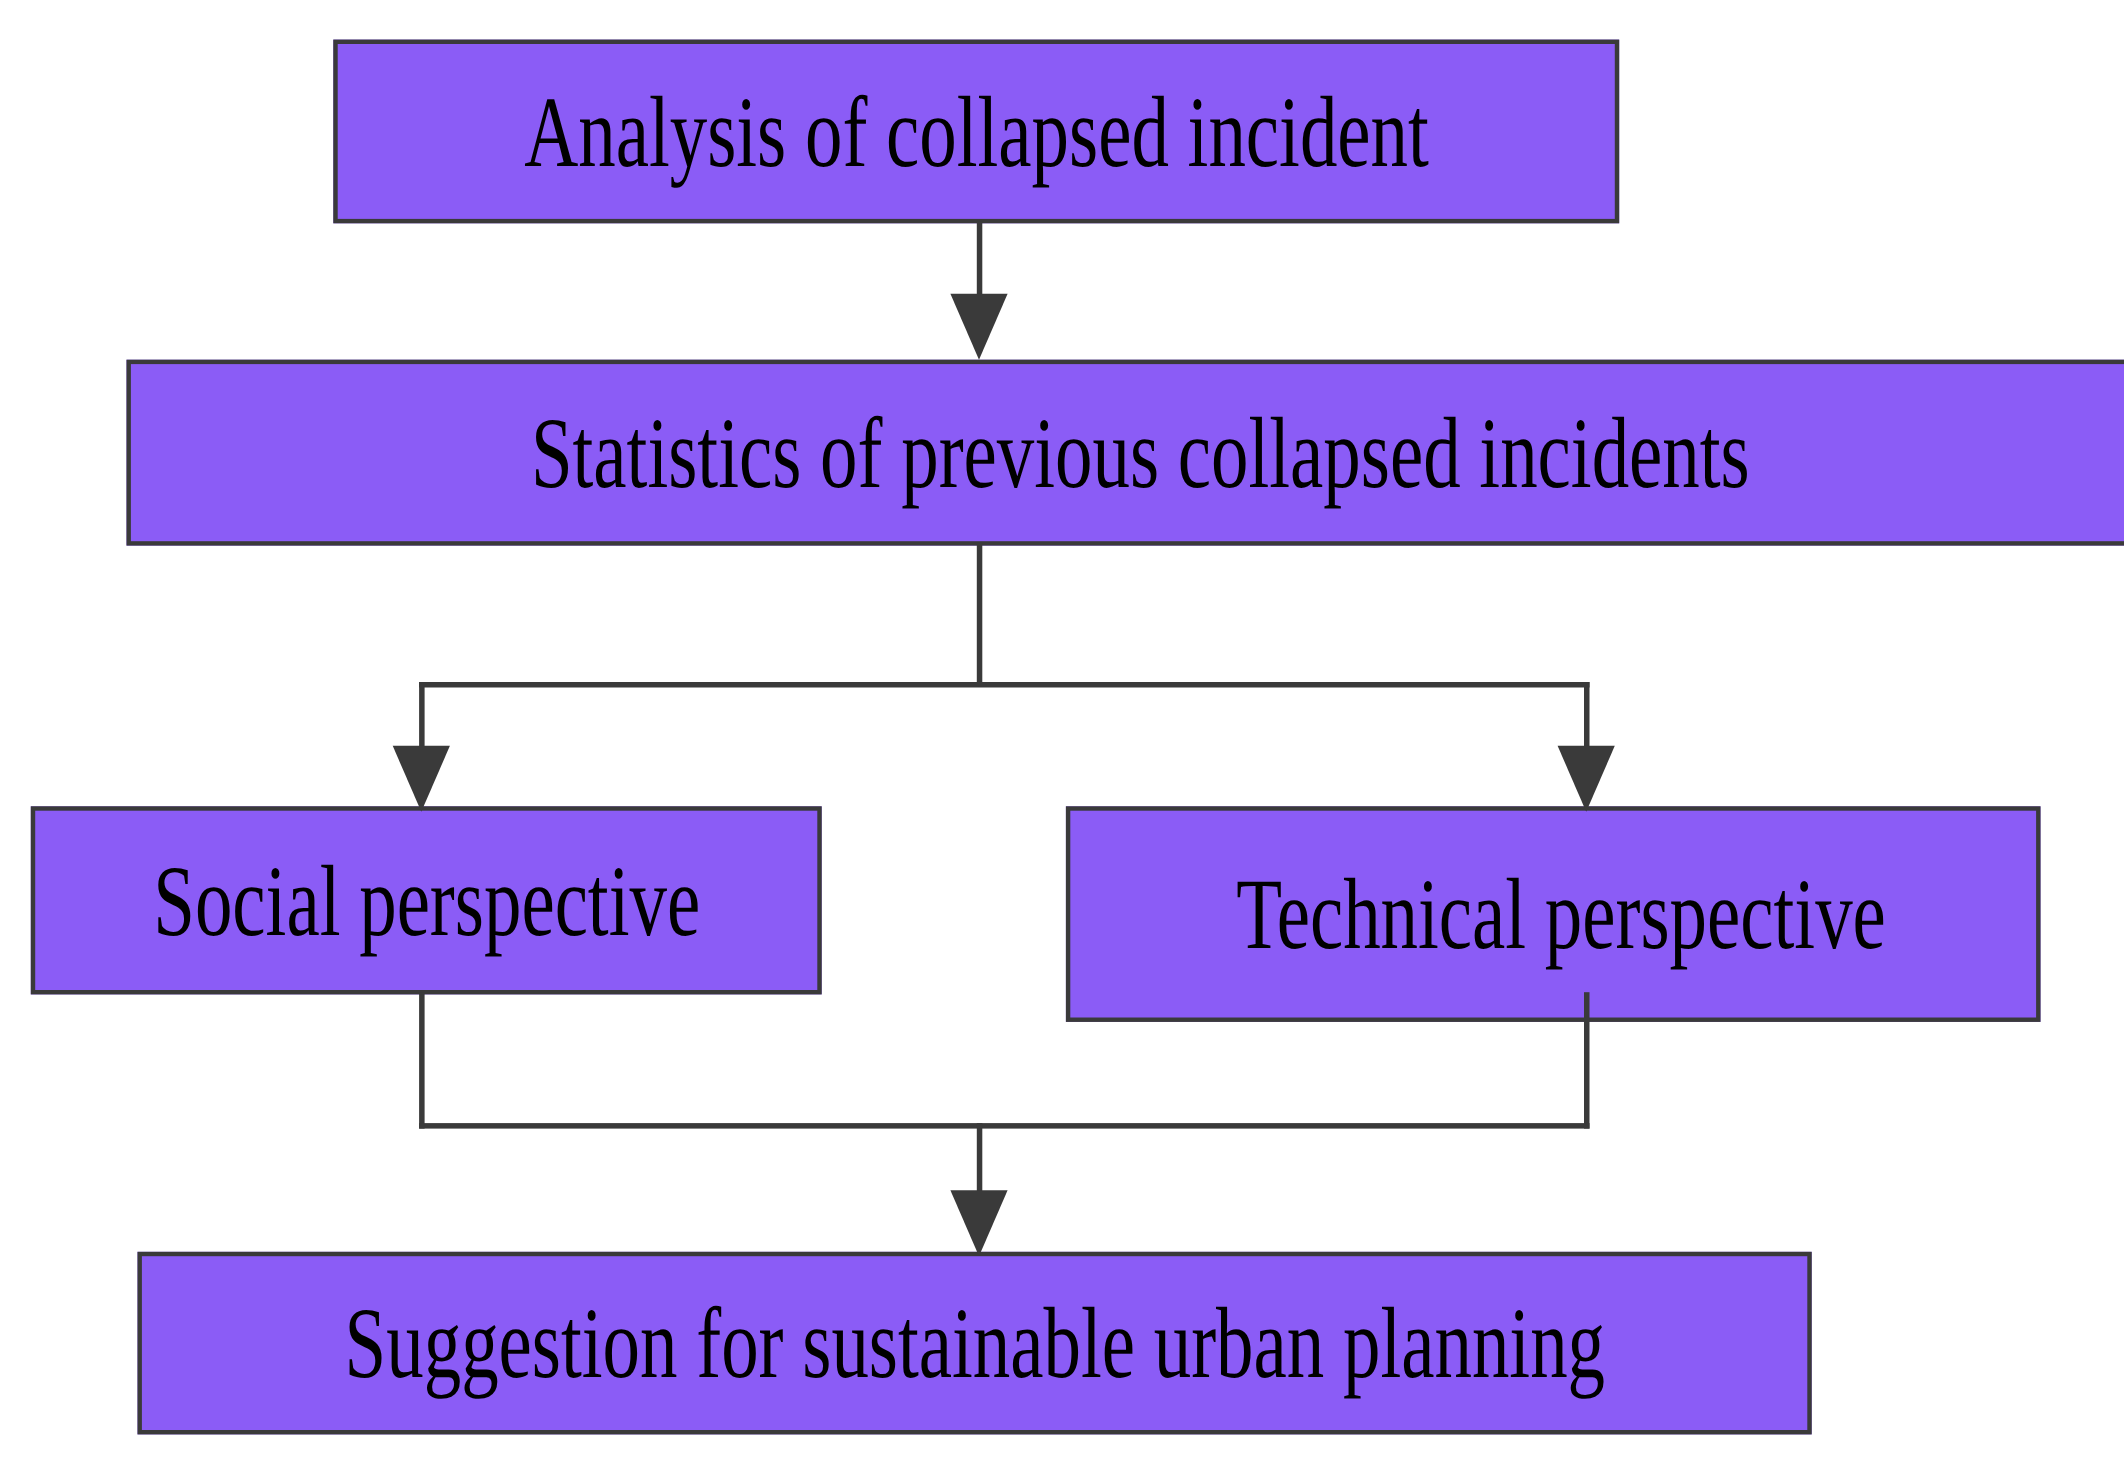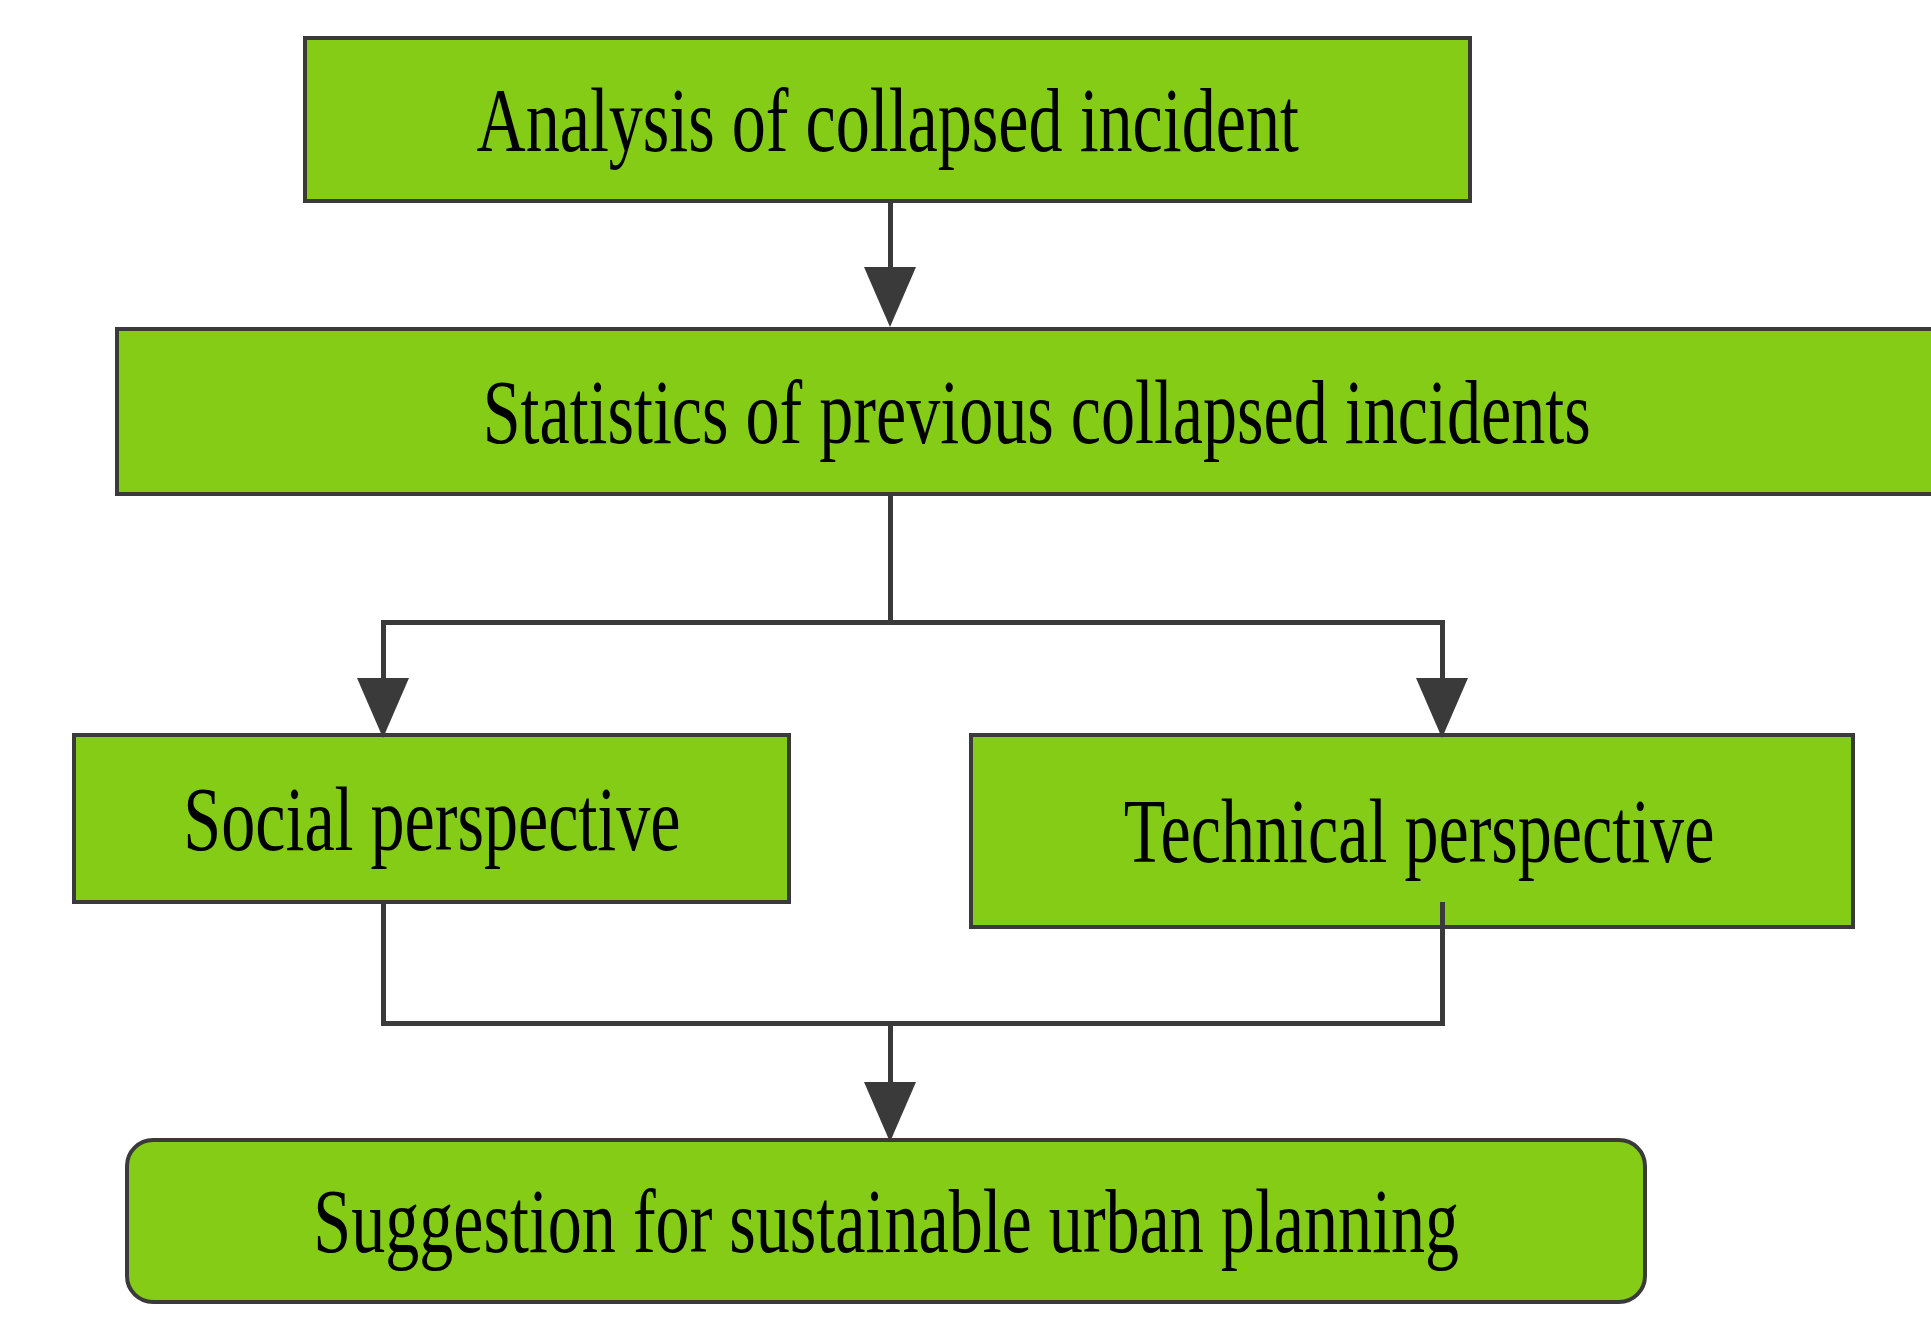--- a/index.html
+++ b/index.html
@@ -13,38 +13,38 @@
     width: 1931px;
     height: 1337px;
     background: #ffffff;
     overflow: hidden;
     font-family: "Liberation Serif", "DejaVu Serif", serif;
   }
   .node {
     position: absolute;
     box-sizing: border-box;
     border: 4px solid #3a3a3a;
-    background: #84cc16;
+    background: #8b5cf6;
     display: flex;
     align-items: center;
     justify-content: center;
   }
   .node-label {
     color: #000000;
     font-family: "Liberation Serif", "DejaVu Serif", serif;
     font-weight: 400;
     line-height: 1;
     white-space: nowrap;
     transform: scaleX(0.74);
     transform-origin: center center;
   }
   
   #node-analysis      { left: 303px;  top: 36px;   width: 1169px; height: 167px; }
   #node-statistics    { left: 115px;  top: 327px;  width: 1844px; height: 169px; }
-  #node-social        { left: 28px;   top: 733px;  width: 719px;  height: 171px; margin-left: 44px; }
+  #node-social        { left: 28px;   top: 733px;  width: 719px;  height: 171px; }
   #node-technical     { left: 969px;  top: 733px;  width: 886px;  height: 196px; padding-left: 14px; }
   #node-suggestion    { left: 125px;  top: 1138px; width: 1522px; height: 166px; }
 
   #node-analysis   .node-label { font-size: 92px; }
   #node-statistics .node-label { font-size: 92px; }
   #node-social     .node-label { font-size: 92px; }
   #node-technical  .node-label { font-size: 92px; }
   #node-suggestion .node-label { font-size: 92px; }
 
   
@@ -93,21 +93,21 @@
   </div>
 
   <div class="node" id="node-social" style="border-color: rgb(58, 58, 58);">
     <span class="node-label" style="color: rgb(0, 0, 0);">Social perspective</span>
   </div>
 
   <div class="node" id="node-technical" style="border-color: rgb(58, 58, 58);">
     <span class="node-label" style="color: rgb(0, 0, 0);">Technical perspective</span>
   </div>
 
-  <div class="node" id="node-suggestion" style="border-color: rgb(58, 58, 58); border-radius: 28px;">
+  <div class="node" id="node-suggestion" style="border-color: rgb(58, 58, 58);">
     <span class="node-label" style="color: rgb(0, 0, 0);">Suggestion for sustainable urban planning</span>
   </div>
 
   <div class="edge-line" id="e1-stem" style="background: rgb(58, 58, 58);"></div>
   <div class="edge-arrowhead" id="e1-head" style="border-top-color: rgb(58, 58, 58);"></div>
 
   <div class="edge-line" id="e2-stem" style="background: rgb(58, 58, 58);"></div>
   <div class="edge-line" id="e2-bar" style="background: rgb(58, 58, 58);"></div>
 
   <div class="edge-line" id="e2l-stem" style="background: rgb(58, 58, 58);"></div>

